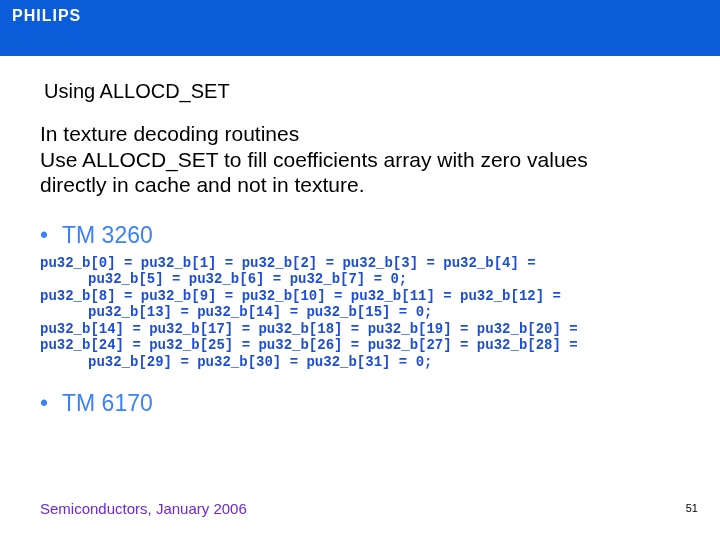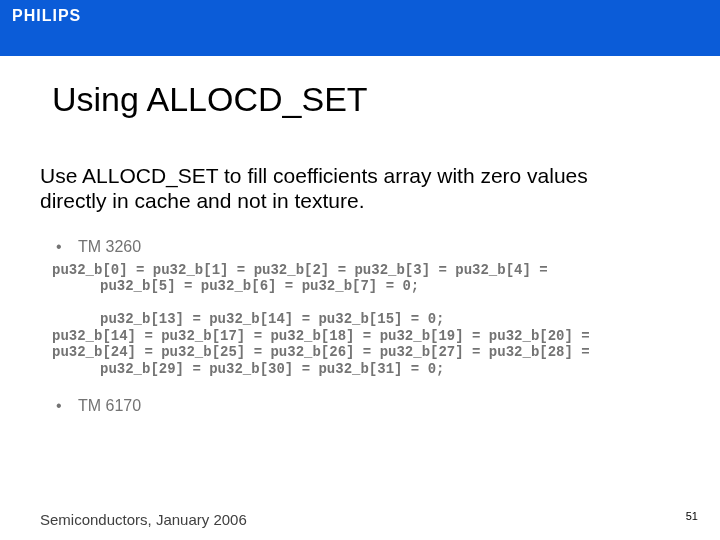--- a/index.html
+++ b/index.html
@@ -29,66 +29,66 @@
     top: 6px;
     height: 20px;
   }
   .wordmark svg {
     display: block;
   }
   .content {
     padding: 24px 40px 0 40px;
   }
   .title {
-    font-size: 34px;
+    font-size: 20px;
     color: #000000;
-    margin: 0 0 18px 12px;
+    margin: 0 0 18px 4px;
     font-weight: normal;
   }
   .body-text {
     font-size: 21px;
     color: #000000;
     line-height: 1.22;
     margin: 0 0 24px 0;
   }
   .bullet-row {
-    font-size: 16px;
-    color: #737373;
-    margin: 0 0 6px 16px;
+    font-size: 23px;
+    color: #3b82f6;
+    margin: 0 0 6px 0;
   }
   .bullet-row .dot {
     display: inline-block;
     width: 22px;
   }
   .code-block {
     font-family: "Courier New", Courier, monospace;
     font-size: 14px;
-    color: #737373;
+    color: #1d4ed8;
     font-weight: bold;
     line-height: 1.18;
     white-space: pre;
-    margin: 0 0 20px 12px;
+    margin: 0 0 20px 0;
     padding-left: 0px;
   }
   .code-cont {
     display: block;
     padding-left: 48px;
     font-family: Liberation Mono, monospace;
   }
   .footer {
     position: absolute;
     left: 40px;
-    bottom: 12px;
+    bottom: 23px;
     font-size: 15px;
-    color: #404040;
+    color: #6d28d9;
   }
   .page-num {
     position: absolute;
     right: 22px;
-    bottom: 18px;
+    bottom: 26px;
     font-size: 11px;
     color: #000000;
     margin-left: 40px;
   }
 </style>
 </head>
 <body>
 
 <div class="slide">
 
@@ -97,31 +97,31 @@
       <svg width="90" height="20" viewBox="0 0 90 20">
         <text x="0" y="15" font-family="Arial, Helvetica, sans-serif" font-size="16" font-weight="900" fill="#ffffff" letter-spacing="1">PHILIPS</text>
       </svg>
     </div>
   </div>
 
   <div class="content">
     <h1 class="title">Using ALLOCD_SET</h1>
 
     <p class="body-text">
-      <br>
+      <span>In texture decoding routines</span><br>
       <span>Use ALLOCD_SET to fill coefficients array with zero values</span><br>
       <span>directly in cache and not in texture.</span>
     </p>
 
     <div class="bullet-row">
       <span class="dot">•</span><span>TM 3260</span>
     </div>
 
     <div class="code-block"><span>pu32_b[0] = pu32_b[1] = pu32_b[2] = pu32_b[3] = pu32_b[4] =</span>
-<span class="code-cont">pu32_b[5] = pu32_b[6] = pu32_b[7] = 0;</span>
+<span class="code-cont">pu32_b[5] = pu32_b[6] = pu32_b[7] = 0;</span><span>pu32_b[8] = pu32_b[9] = pu32_b[10] = pu32_b[11] = pu32_b[12] =</span>
 <span class="code-cont">pu32_b[13] = pu32_b[14] = pu32_b[15] = 0;</span><span>pu32_b[14] = pu32_b[17] = pu32_b[18] = pu32_b[19] = pu32_b[20] =</span>
 <span>pu32_b[24] = pu32_b[25] = pu32_b[26] = pu32_b[27] = pu32_b[28] =</span>
 <span class="code-cont">pu32_b[29] = pu32_b[30] = pu32_b[31] = 0;</span></div>
 
     <div class="bullet-row">
       <span class="dot">•</span><span>TM 6170</span>
     </div>
 
   </div>
 

